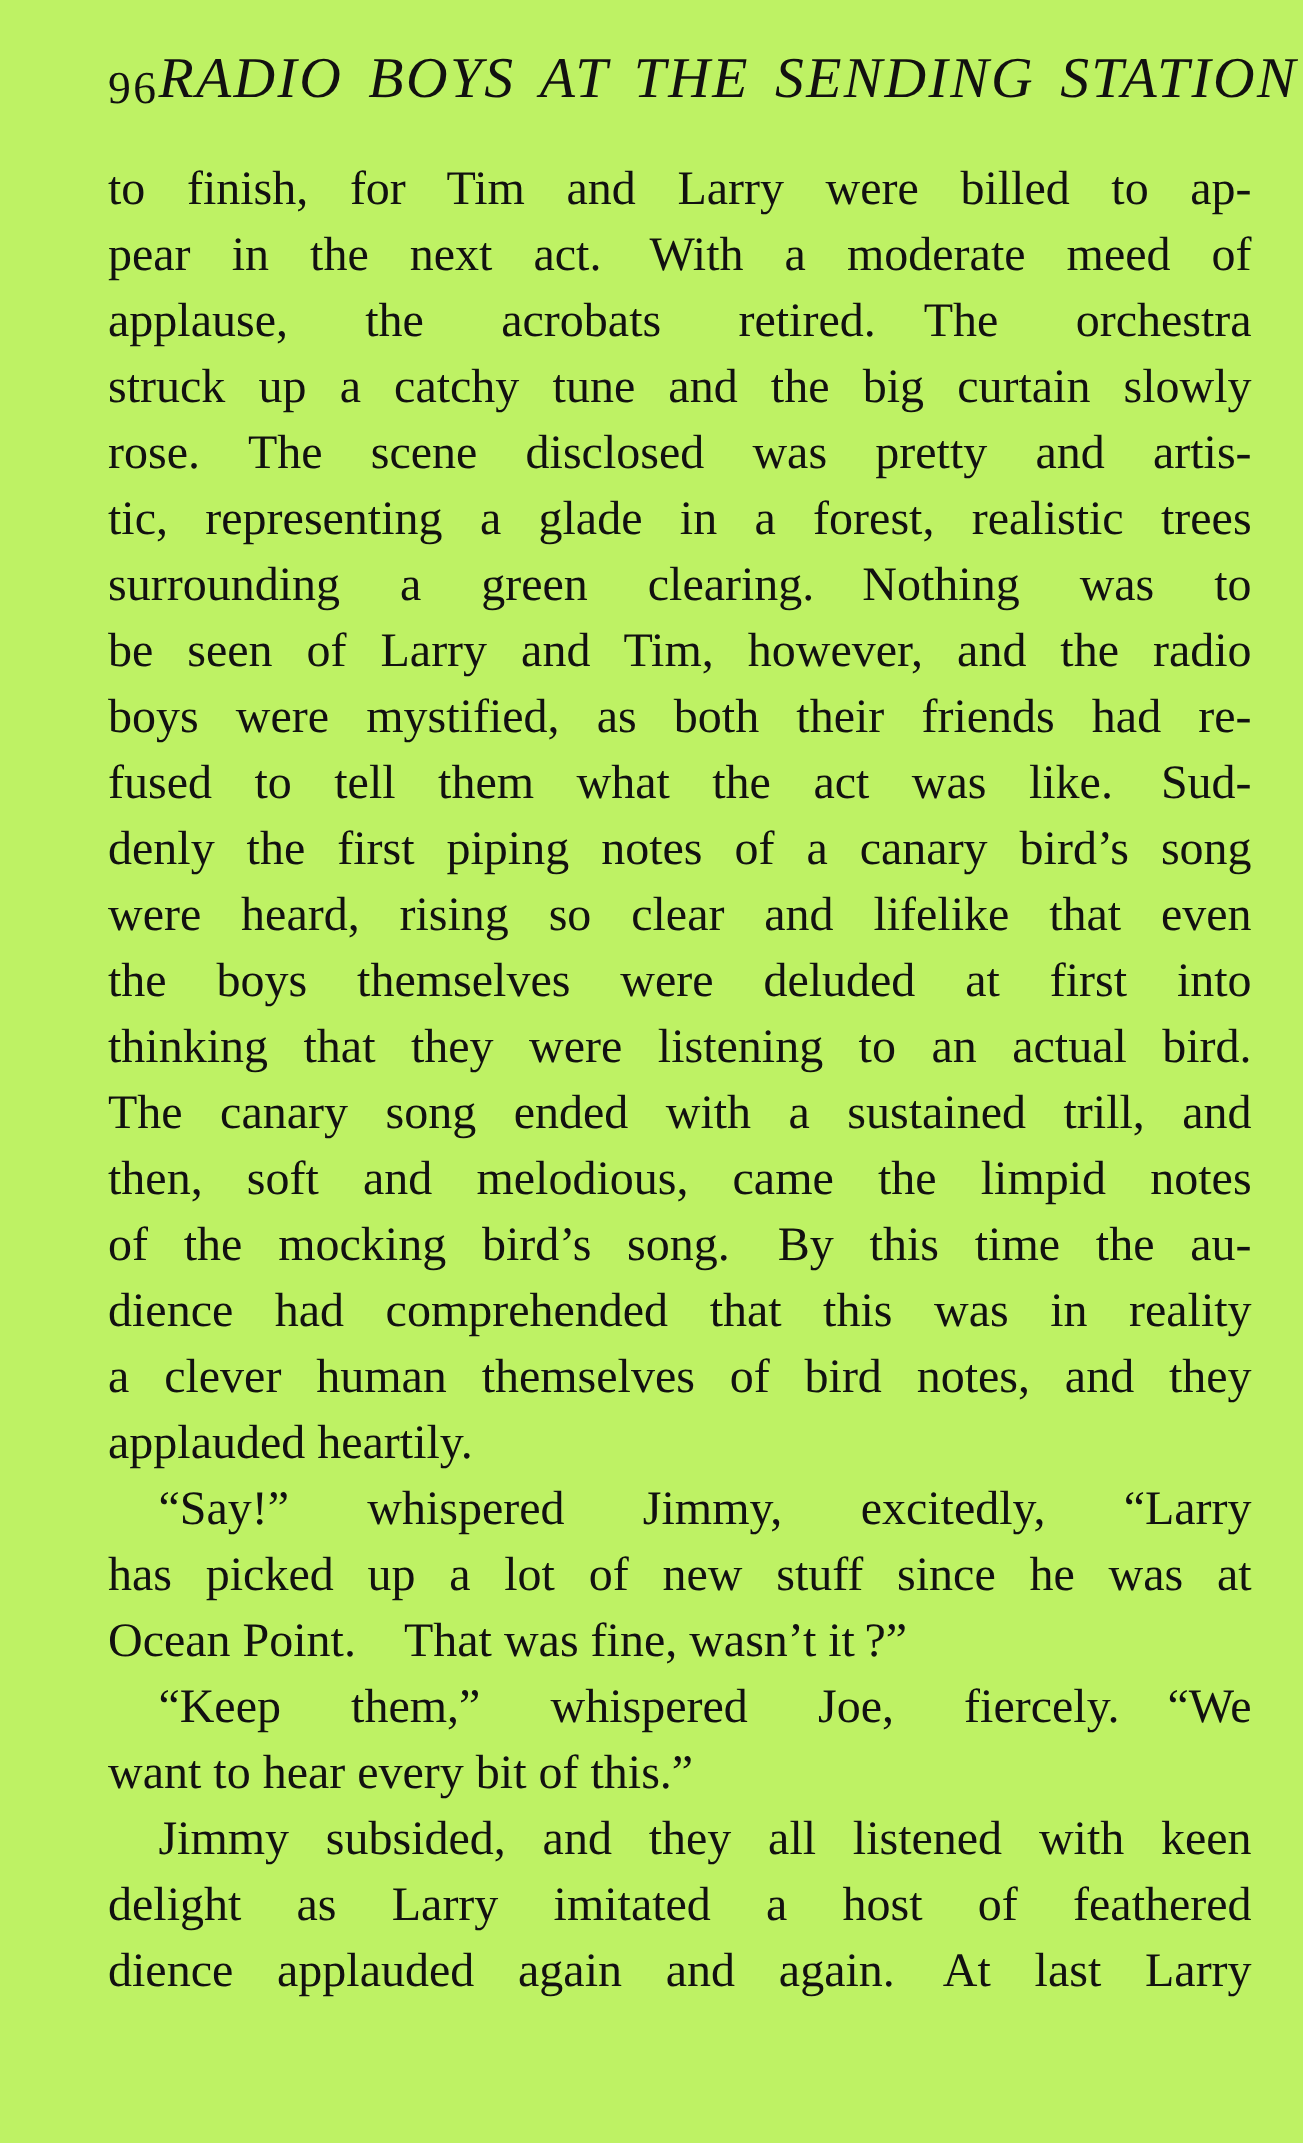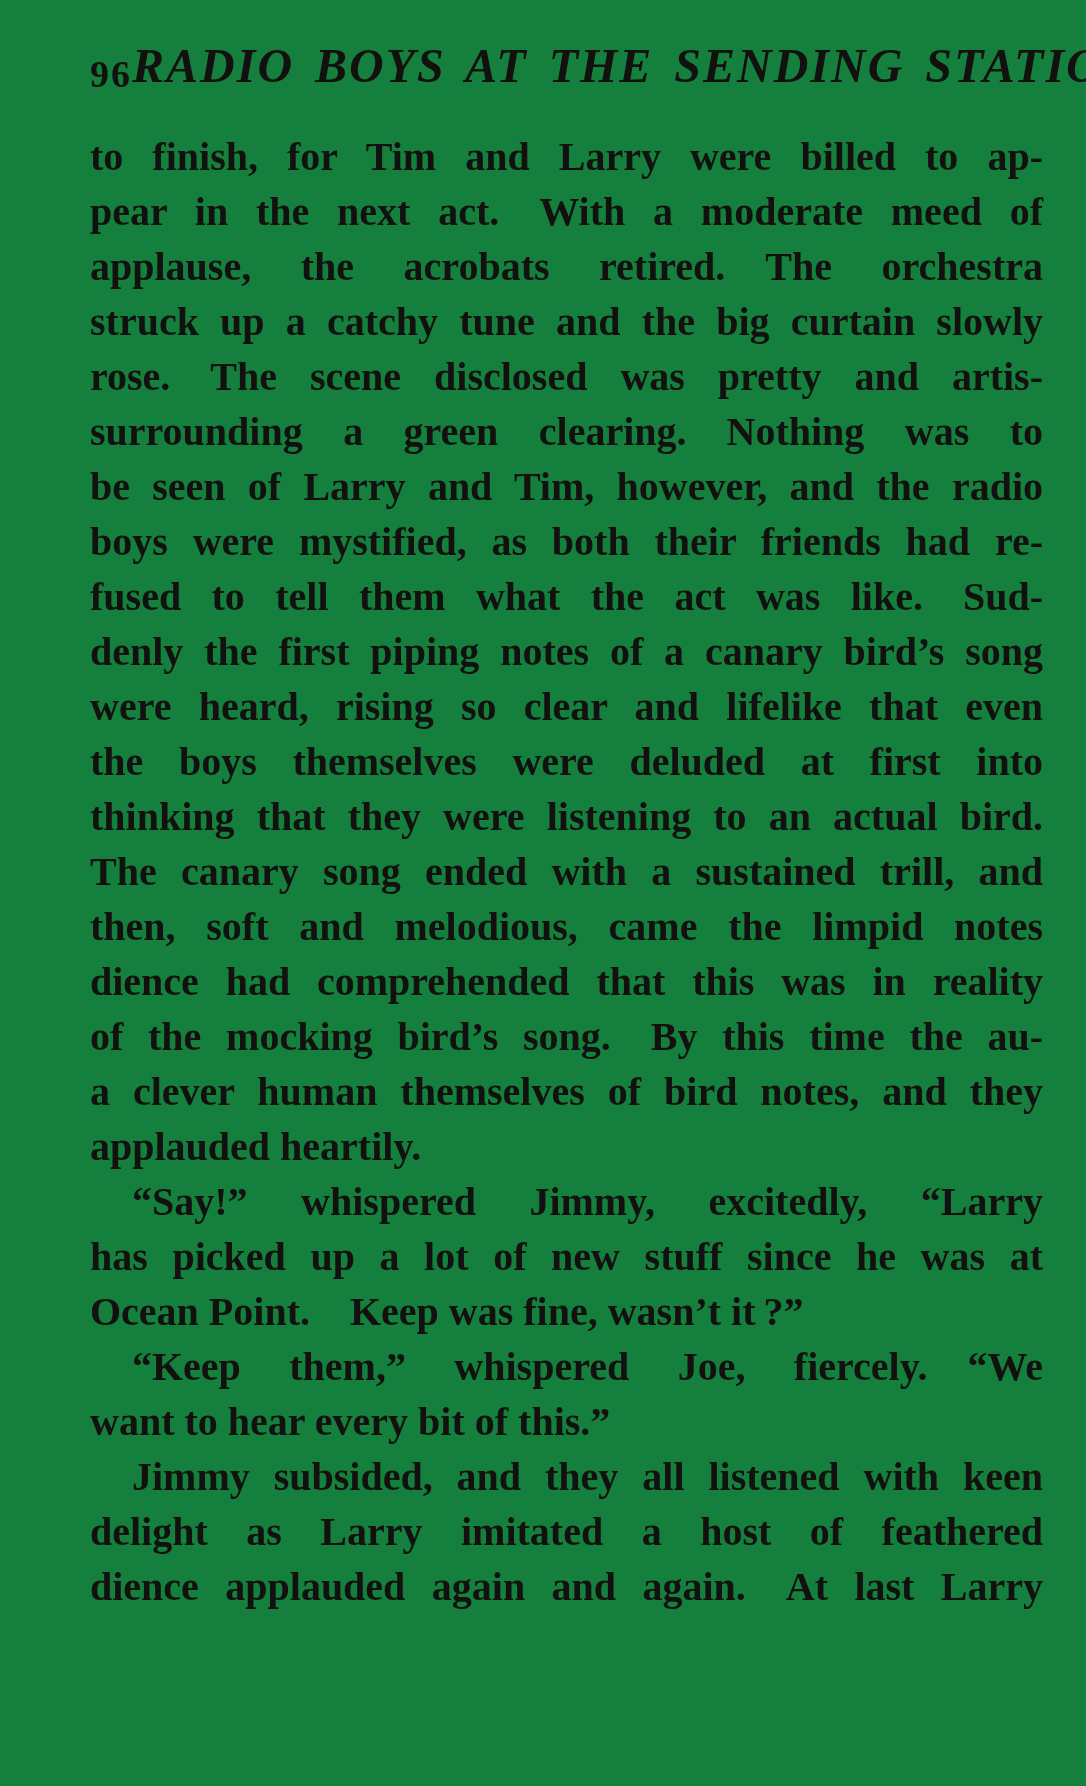--- a/index.html
+++ b/index.html
@@ -4,25 +4,24 @@
 <style>
   html, body {
     margin: 0;
     padding: 0;
     background: #ffffff;
   }
   .page {
     position: relative;
     width: 1086px;
     height: 1786px;
-    background: #15803d;
+    background: #bef264;
     font-family: "Liberation Serif", "DejaVu Serif", serif;
     color: #121110;
     overflow: hidden;
-    font-weight: bold;
   }
   .header {
     position: absolute;
     left: 90px;
     top: 38px;
     width: 953px;
     display: flex;
     align-items: baseline;
   }
   .page-number {
@@ -69,36 +68,37 @@
   <div class="header">
     <span class="page-number">96</span>
     <span class="running-title">RADIO BOYS AT THE SENDING STATION</span>
   </div>
   <div class="body-block">
       <div class="line">to finish, for Tim and Larry were billed to ap-</div>
       <div class="line">pear in the next act. With a moderate meed of</div>
       <div class="line">applause, the acrobats retired. The orchestra</div>
       <div class="line">struck up a catchy tune and the big curtain slowly</div>
       <div class="line">rose. The scene disclosed was pretty and artis-</div>
+      <div class="line">tic, representing a glade in a forest, realistic trees</div>
       <div class="line">surrounding a green clearing. Nothing was to</div>
       <div class="line">be seen of Larry and Tim, however, and the radio</div>
       <div class="line">boys were mystified, as both their friends had re-</div>
       <div class="line">fused to tell them what the act was like. Sud-</div>
       <div class="line">denly the first piping notes of a canary bird’s song</div>
       <div class="line">were heard, rising so clear and lifelike that even</div>
       <div class="line">the boys themselves were deluded at first into</div>
       <div class="line">thinking that they were listening to an actual bird.</div>
       <div class="line">The canary song ended with a sustained trill, and</div>
       <div class="line">then, soft and melodious, came the limpid notes</div>
+      <div class="line">of the mocking bird’s song. By this time the au-</div>
       <div class="line">dience had comprehended that this was in reality</div>
-      <div class="line">of the mocking bird’s song. By this time the au-</div>
       <div class="line">a clever human themselves of bird notes, and they</div>
       <div class="line nojust">applauded heartily.</div>
       <div class="line indent">“Say!” whispered Jimmy, excitedly, “Larry</div>
       <div class="line">has picked up a lot of new stuff since he was at</div>
-      <div class="line nojust">Ocean Point. Keep was fine, wasn’t it ?”</div>
+      <div class="line nojust">Ocean Point. That was fine, wasn’t it ?”</div>
       <div class="line indent">“Keep them,” whispered Joe, fiercely. “We</div>
       <div class="line nojust">want to hear every bit of this.”</div>
       <div class="line indent">Jimmy subsided, and they all listened with keen</div>
       <div class="line">delight as Larry imitated a host of feathered</div>
       <div class="line">dience applauded again and again. At last Larry</div>
     </div>
 </div>
 
 </body></html>

